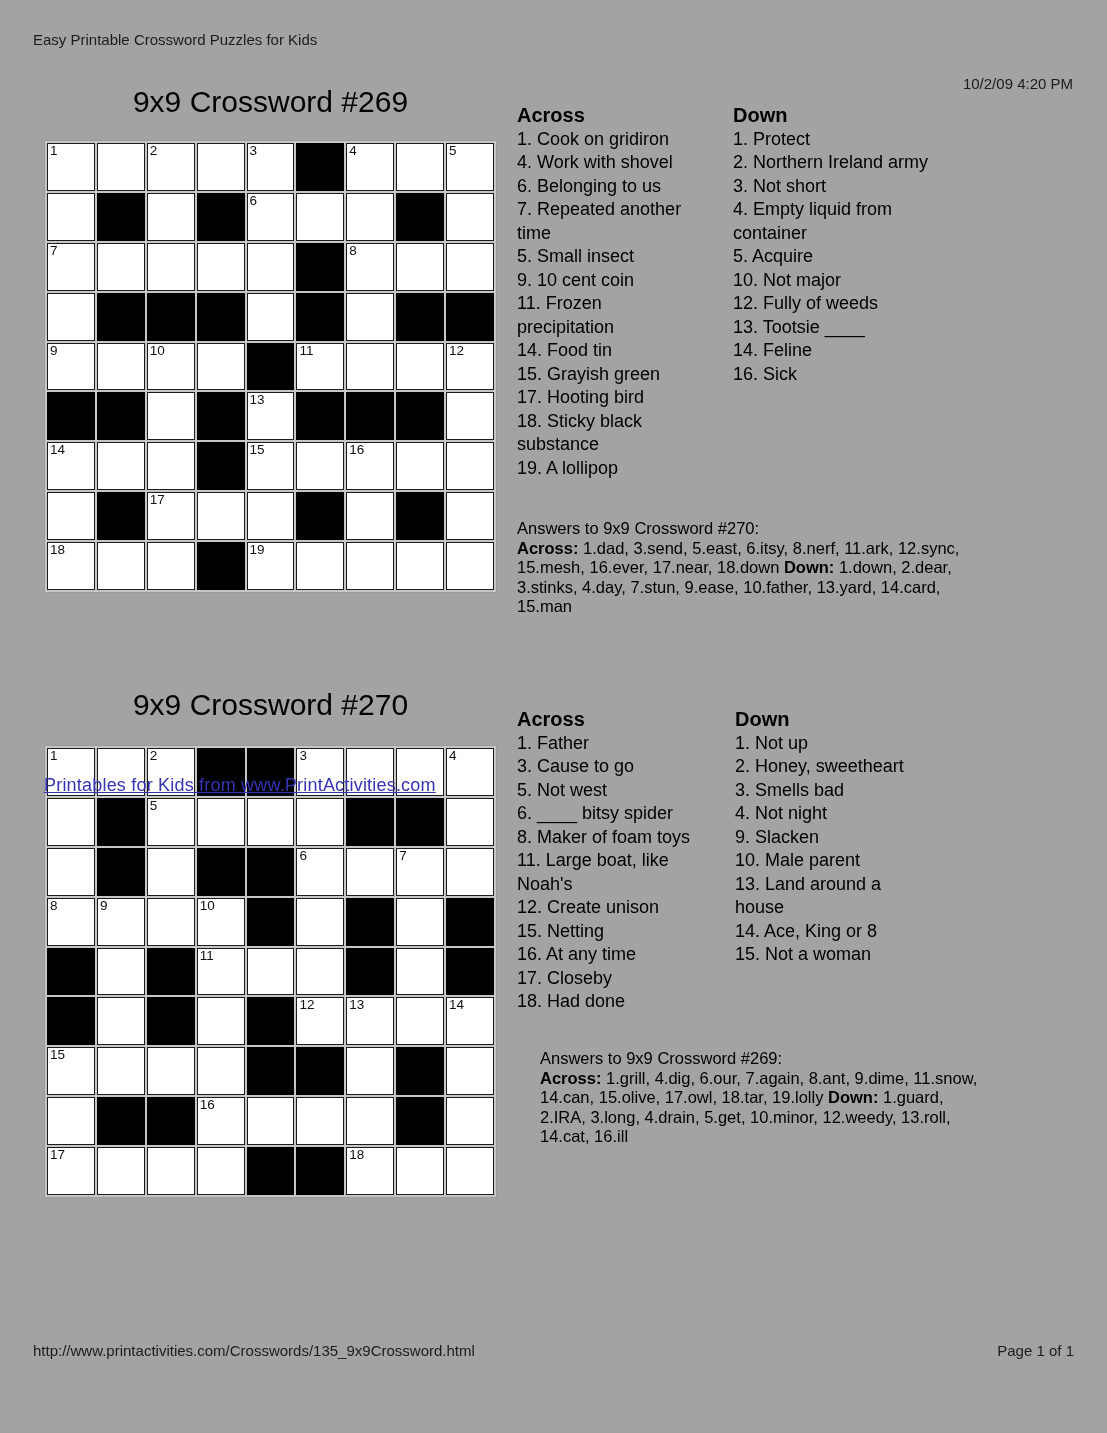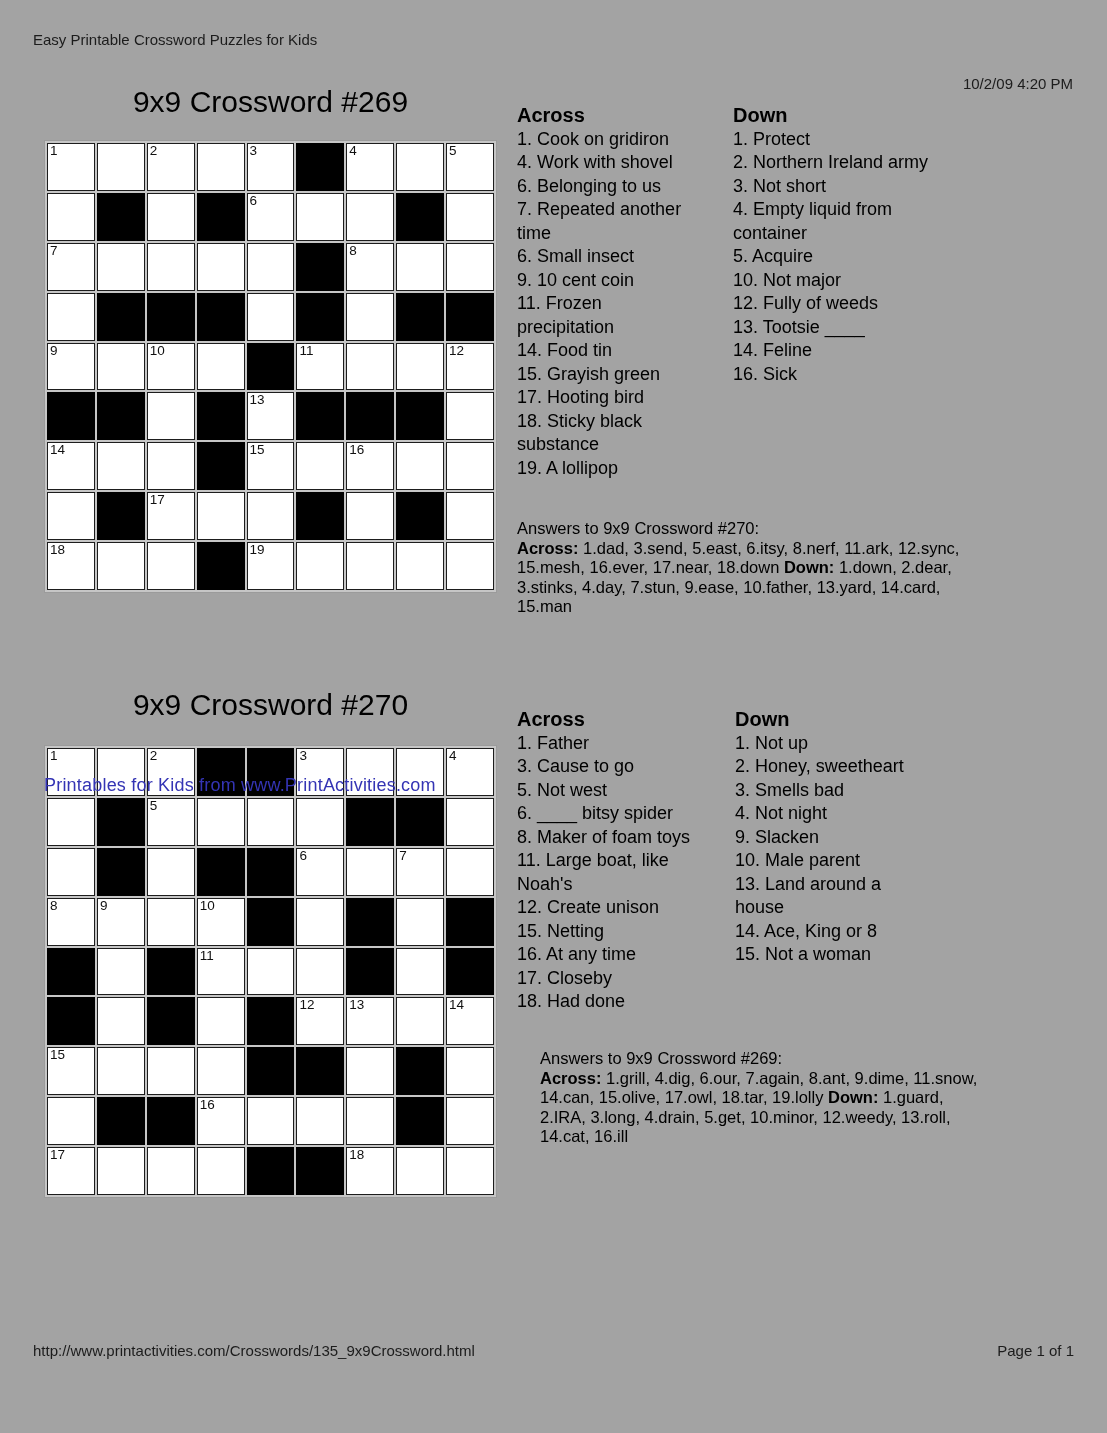--- a/index.html
+++ b/index.html
@@ -40,21 +40,21 @@
   .c2d{left:735px;top:692px;width:182px;}
   
   .answers{position:absolute;left:517px;width:448px;font-size:16.5px;line-height:19.5px;color:#000;}
   .a1{top:519px;}
   .a2{top:1049px;margin-left:23px;}
   .answers b{font-weight:bold;}
   .ans-head{font-weight:normal;}
   
   .print-link{
     position:absolute;left:44px;top:775px;font-size:18px;letter-spacing:0.2px;
-    color:#3434b4;white-space:nowrap;cursor:pointer;
+    color:#3434b4;text-decoration:underline;white-space:nowrap;cursor:pointer;
   }
 </style>
 </head>
 <body>
 
 <div class="page">
 
   <div class="hf hdr-left">Easy Printable Crossword Puzzles for Kids</div>
   <div class="hf hdr-right">10/2/09 4:20 PM</div>
 
@@ -181,21 +181,21 @@
       <div class="cell"></div>
     </div>
 
   <div class="clue-col c1a">
     <div class="clue-head">Across</div>
     <div>
         <div class="clue-line">1. Cook on gridiron</div>
         <div class="clue-line">4. Work with shovel</div>
         <div class="clue-line">6. Belonging to us</div>
         <div class="clue-line">7. Repeated another time</div>
-        <div class="clue-line">6. Small insect</div>
+        <div class="clue-line">5. Small insect</div>
         <div class="clue-line">9. 10 cent coin</div>
         <div class="clue-line">11. Frozen precipitation</div>
         <div class="clue-line">14. Food tin</div>
         <div class="clue-line">15. Grayish green</div>
         <div class="clue-line">17. Hooting bird</div>
         <div class="clue-line">18. Sticky black substance</div>
         <div class="clue-line">19. A lollipop</div>
       </div>
   </div>
   <div class="clue-col c1d">

